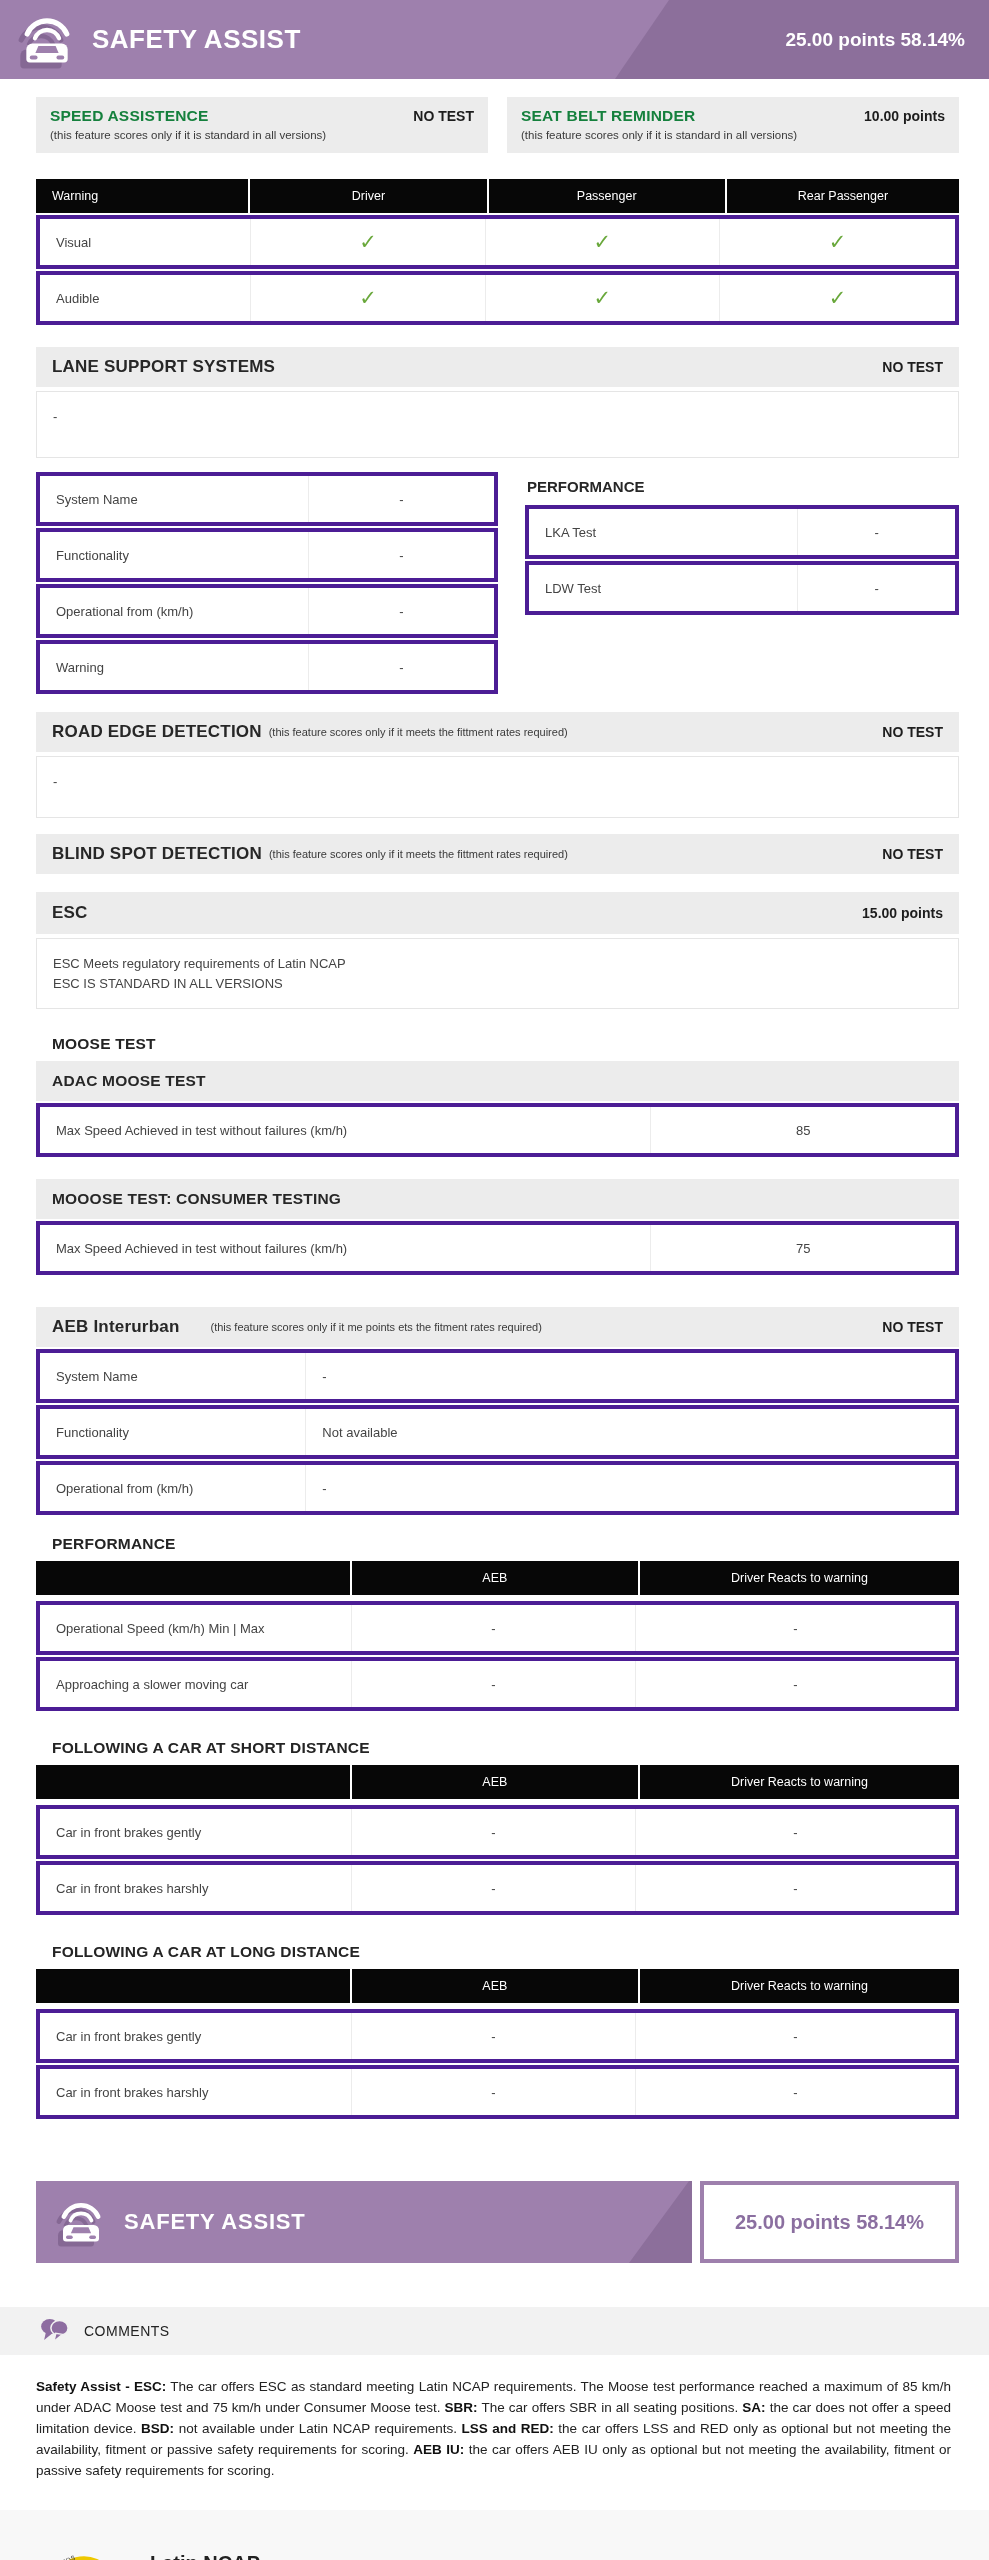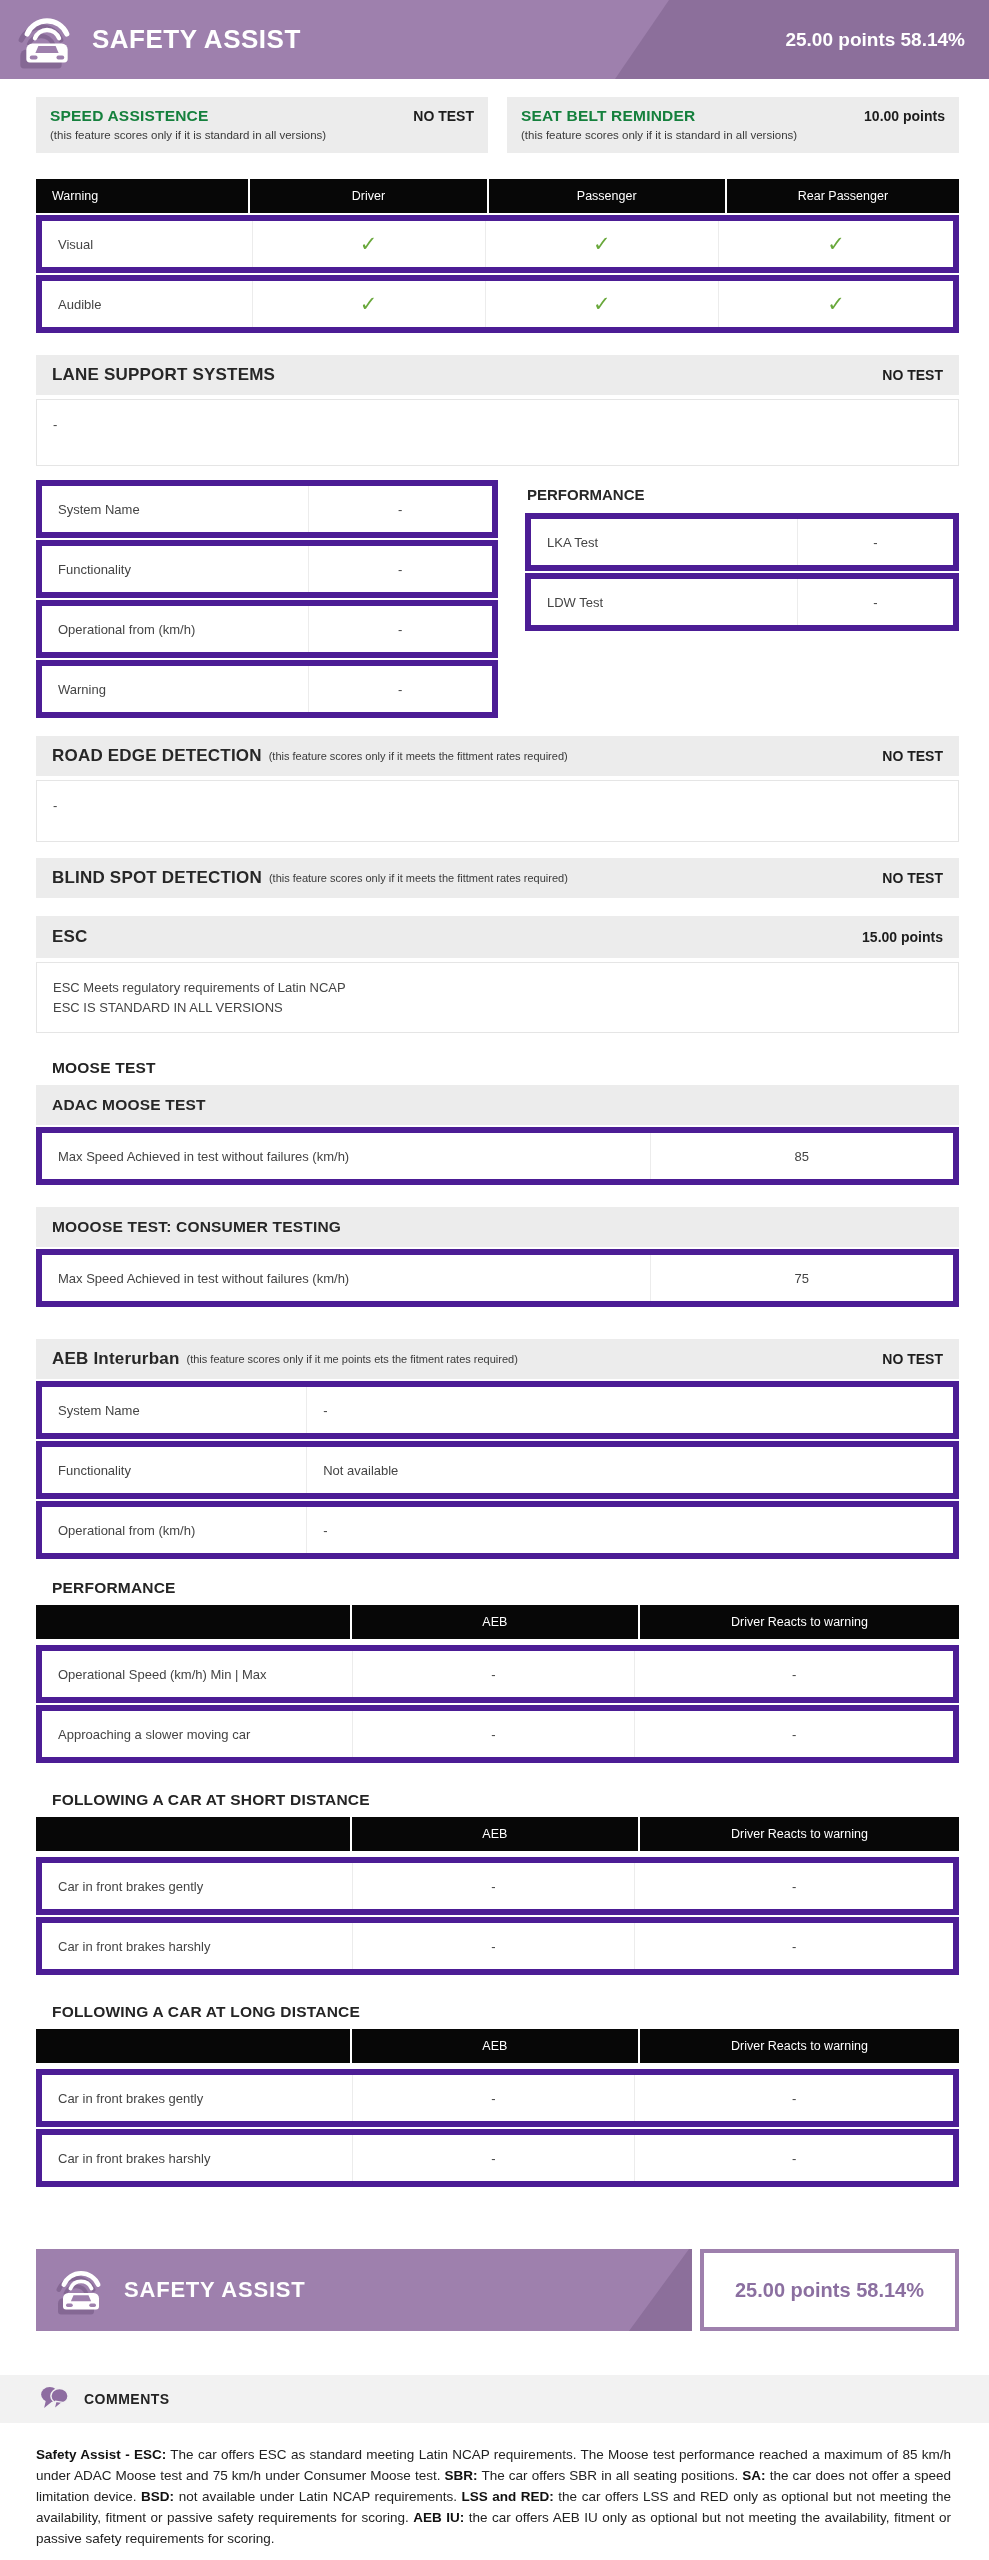--- a/index.html
+++ b/index.html
@@ -40,21 +40,21 @@
   .fb-note { font-size: 11.5px; color: #3a3a3a; margin-top: 4px; }
   
   .tbl { margin-top: 2px; }
   .tbl-head { display: grid; column-gap: 2px; background: transparent; }
   .tbl-head > div {
     background: #070707; color: #fff; font-size: 12.5px; height: 34px;
     display: flex; align-items: center; justify-content: center;
   }
   .tbl-head > div.lft { justify-content: flex-start; padding-left: 16px; }
   .trow {
-    display: grid; margin-top: 2px; border: 6px solid #4c1d95; background: #fff; text-align: right;
+    display: grid; margin-top: 2px; border: 4px solid #4c1d95; background: #fff; text-align: right;
   }
   .trow > div {
     min-height: 46px; display: flex; align-items: center; font-size: 13px; color: #444;
   }
   .trow > div.lbl { padding-left: 16px; }
   .trow > div.ctr { justify-content: center; }
   .trow > div + div { border-left: 1px solid #ececec; }
   .check { color: #69a83b; font-size: 21px; font-weight: bold; }
   .sbr-grid { grid-template-columns: 23% 25.6% 25.6% auto; }
   
@@ -75,21 +75,21 @@
   .lss-left { width: 462px; }
   .lss-right { width: 434px; }
   .mini-title { font-size: 15px; font-weight: bold; color: #272727; margin: 6px 0 10px 2px; }
   .lss-left .trow { grid-template-columns: 59% auto; }
   .lss-right .trow { grid-template-columns: 63% auto; }
   
   .plain-title { font-size: 15.5px; font-weight: bold; color: #242424; margin-top: 26px; padding-left: 16px; letter-spacing: .2px; }
   .moose-grid { grid-template-columns: 65.5% auto; gap: 11px; }
   .aeb-grid { grid-template-columns: 29% auto; }
   .perf-grid { grid-template-columns: 34% 31% auto; }
-  .mt8 { margin-top: 8px; } .mt20 { margin-top: 20px; } .mt28 { margin-top: 28px; } .mt32 { margin-top: 32px; }
+  .mt8 { margin-top: 8px; } .mt20 { margin-top: 20px; } .mt28 { margin-top: 28px; } .mt32 { margin-top: 32px; gap: 24px; }
   
   .summary { display: flex; margin-top: 62px; height: 82px; gap: 8px; }
   .sum-bar { position: relative; flex: 1; background: #9e80ad; display: flex; align-items: center; overflow: hidden; }
   .sum-bar .diag2 {
     position: absolute; top: 0; right: 0; height: 100%; width: 70px;
     background: #8c6f9b; clip-path: polygon(67px 0, 100% 0, 100% 100%, 7px 100%);
   }
   .sum-bar .car-icon { position: relative; margin-left: 18px; width: 54px; height: 52px;
     filter: drop-shadow(-5px 5px 0 rgba(60,30,75,.25)); }
   .sum-title { position: relative; margin-left: 16px; color: #fff; font-size: 22px; font-weight: bold; letter-spacing: .8px; }
@@ -97,21 +97,21 @@
     width: 259px; background: #fff; border: 4px solid #9e80ad; outline: 1px solid #fff;
     display: flex; align-items: center; justify-content: center;
     color: #8b6fa0; font-size: 20px; font-weight: bold;
   }
   
   .comments-band {
     margin-top: 44px; background: #f2f2f2; height: 48px;
     display: flex; align-items: center; padding-left: 40px; flex: none;
   }
   .comments-band svg { width: 30px; height: 28px; }
-  .comments-label { font-size: 14px; font-weight: bold; color: #232323; margin-left: 14px; letter-spacing: .5px; }
+  .comments-label { font-size: 14px; font-weight: normal; color: #232323; margin-left: 14px; letter-spacing: .5px; }
   .comment-text {
     margin: 22px 38px 0 36px; font-size: 13.5px; line-height: 1.55; color: #222;
     text-align: justify; flex: none;
   }
   .comment-text b { color: #101010; }
   
   .footer {
     margin-top: 28px; background: #f8f8f8; flex: 1;
     display: flex; align-items: flex-start; padding: 42px 0 0 44px;
   }

